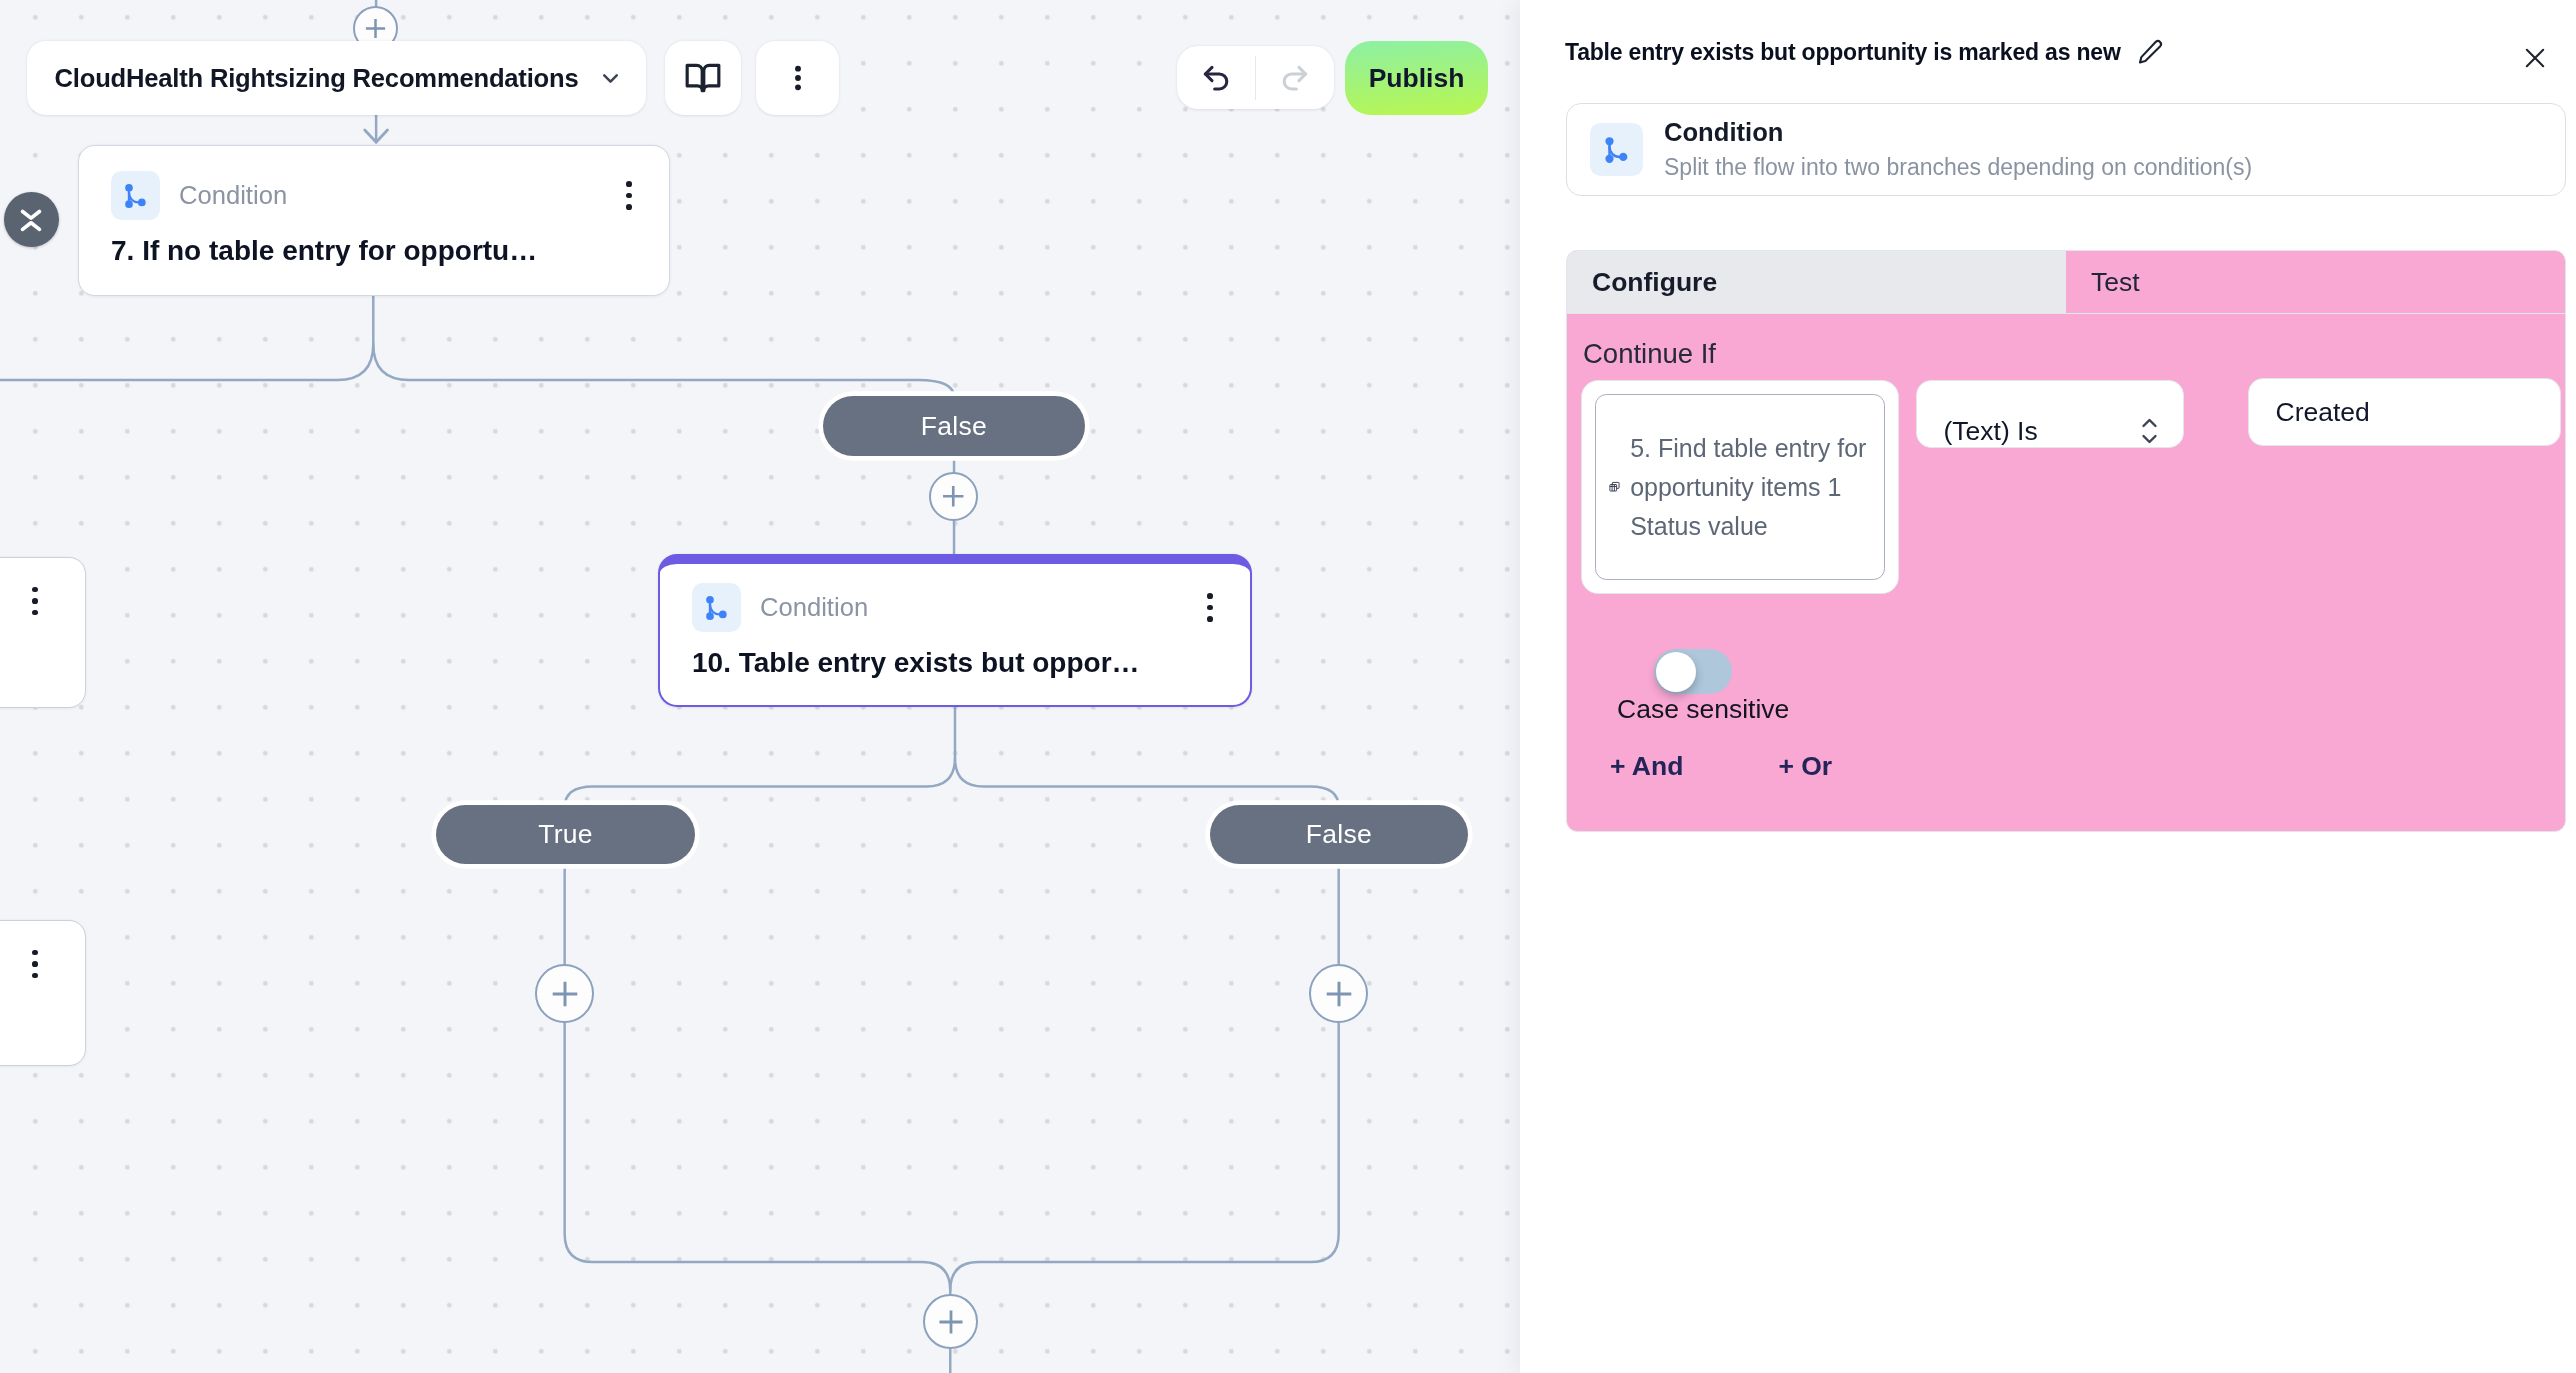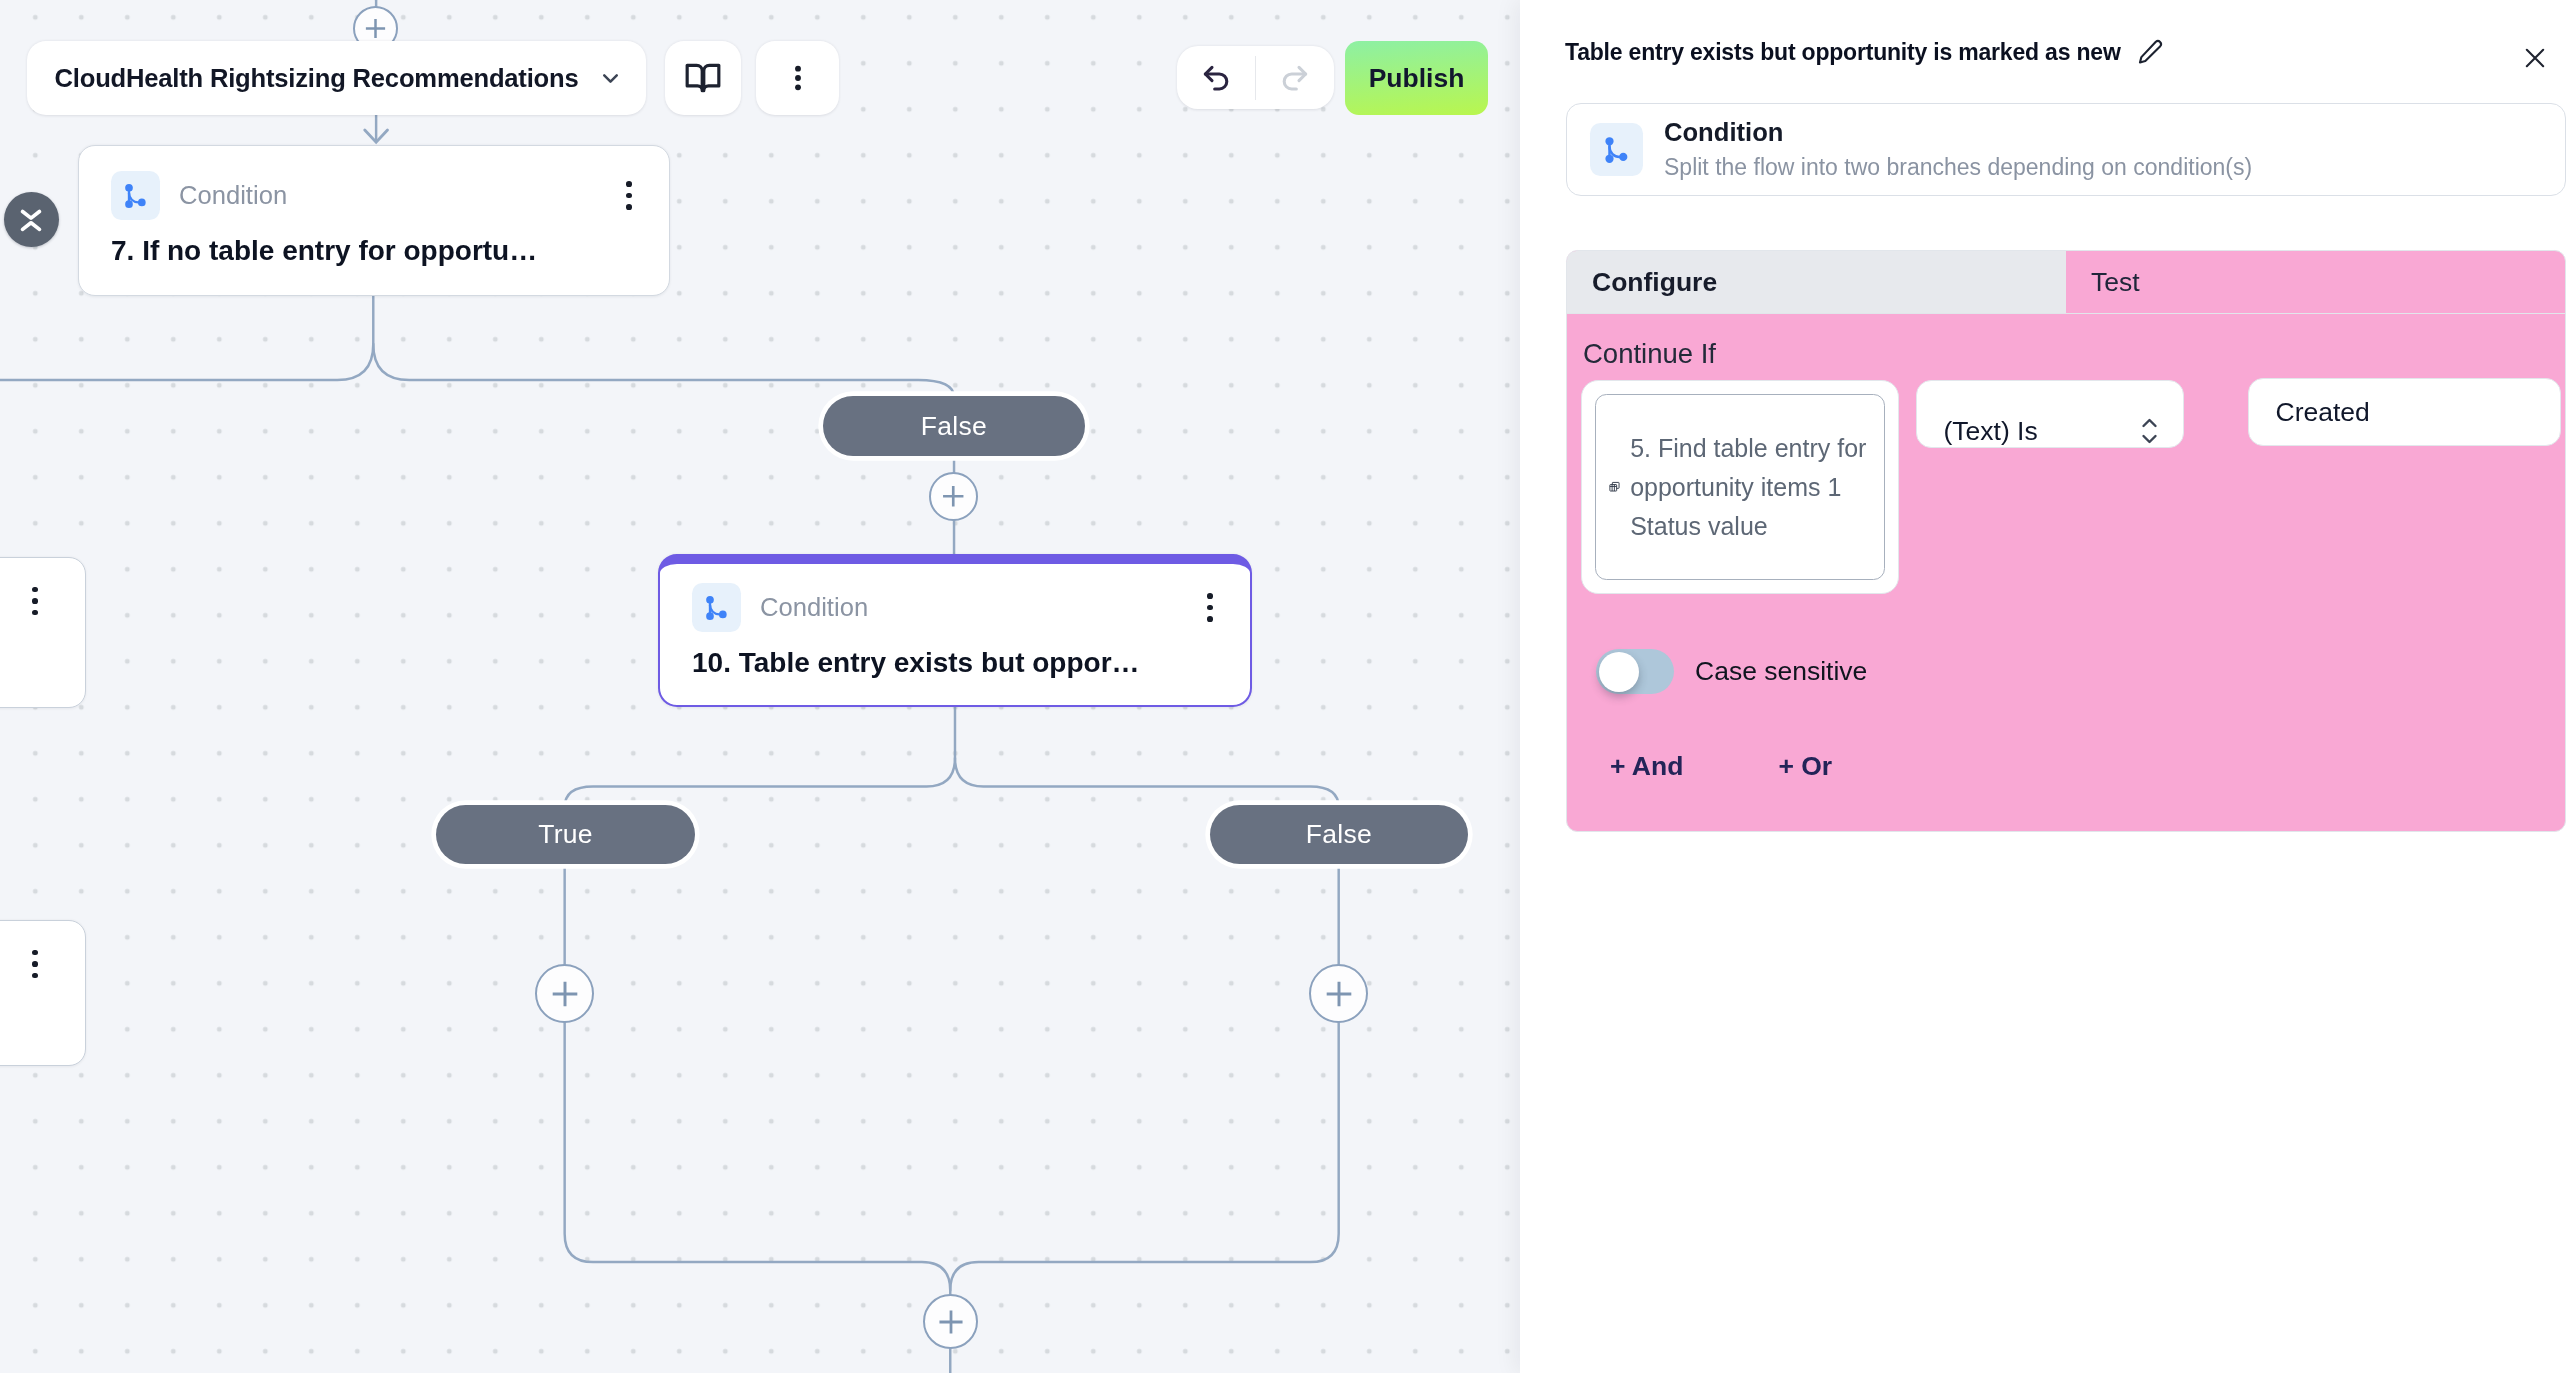--- a/index.html
+++ b/index.html
@@ -63,21 +63,21 @@
   .flow-select .lbl { font-size:25.6px; font-weight:600; color:#121726; letter-spacing:-0.2px; white-space:nowrap; overflow:hidden; }
   .flow-select svg { margin-left:auto; flex:0 0 auto; }
   .icon-btn { justify-content:center; cursor:pointer; }
   .book-btn { left:665px; top:41px; width:76px; height:74px; }
   .menu-btn { left:756px; top:41px; width:83px; height:74px; }
   .undo-redo { left:1177px; top:46px; width:157px; height:63px; border-radius:21px; }
   .undo-redo .half { width:50%; height:100%; display:flex; align-items:center; justify-content:center; cursor:pointer; }
   .undo-redo .sep { width:1.9px; height:44px; background:#e6e8ec; }
   .publish-btn {
     position:absolute; z-index:6; left:1345px; top:41px; width:143px; height:74px;
-    border:none; border-radius:14px; cursor:pointer;
+    border:none; border-radius:26px; cursor:pointer;
     background:linear-gradient(175deg,#8df0a4 0%,#b9f64e 100%);
     font-family:inherit; font-size:26.5px; font-weight:700; color:#12172e;
   }
 
   
   .panel { position:absolute; z-index:10; left:1520px; top:0; width:1056px; height:1374px; background:#fff; box-shadow:-5.7px 0 21px rgba(15,23,42,.06); }
   .panel-head { position:absolute; left:45px; top:38px; width:966px; display:flex; align-items:center; }
   .panel-title { font-size:23px; font-weight:700; color:#0b1020; letter-spacing:-0.2px; }
   .edit-btn { margin-left:15px; display:flex; cursor:pointer; }
   .panel-close { position:absolute; right:21px; top:38px; padding:5.7px; cursor:pointer; display:flex; }
@@ -99,21 +99,21 @@
   .cond-chip { width:100%; height:100%; border:1.9px solid #a7b0bd; border-radius:11.4px; display:flex; align-items:center; padding:9.5px 11.4px; }
   .cond-chip .txt { margin-left:9.5px; font-size:25px; line-height:39px; color:#5d6775; }
 
   .cond-op { position:absolute; left:349px; top:129px; width:268px; height:68px; border:1.9px solid #e3e7ec; border-radius:15px; background:#fff; display:flex; align-items:flex-end; padding:0 21px 0 26.5px; cursor:pointer; }
   .cond-op .txt { font-size:26.5px; font-weight:500; color:#10172a; }
   .cond-op svg { margin-left:auto; }
 
   .cond-val { position:absolute; left:681px; top:127px; width:313px; height:68px; border:1.9px solid #e3e7ec; border-radius:15px; background:#fff; display:flex; align-items:center; padding:0 26.5px; }
   .cond-val .txt { font-size:26.5px; color:#10172a; }
 
-  .toggle-row { position:absolute; left:29px; top:398px; display:flex; align-items:center; cursor:pointer; }
+  .toggle-row { position:absolute; left:29px; top:398px; display:flex; align-items:center; cursor:pointer;flex-direction:column; }
   .toggle { position:relative; width:78px; height:45px; border-radius:23px; background:#aec7da; }
   .toggle .knob { position:absolute; left:2.8px; top:2.8px; width:40px; height:40px; border-radius:50%; background:#fff; box-shadow:0 4.7px 9.5px rgba(31,41,55,.30); }
   .toggle-label { margin-left:21px; font-size:26.5px; font-weight:500; color:#10151f; }
 
   .addline { position:absolute; left:43px; top:500px; display:flex; gap:95px; }
   .addline span { font-size:26.5px; font-weight:600; color:#232458; cursor:pointer; }
 </style>
 </head>
 <body>
 

